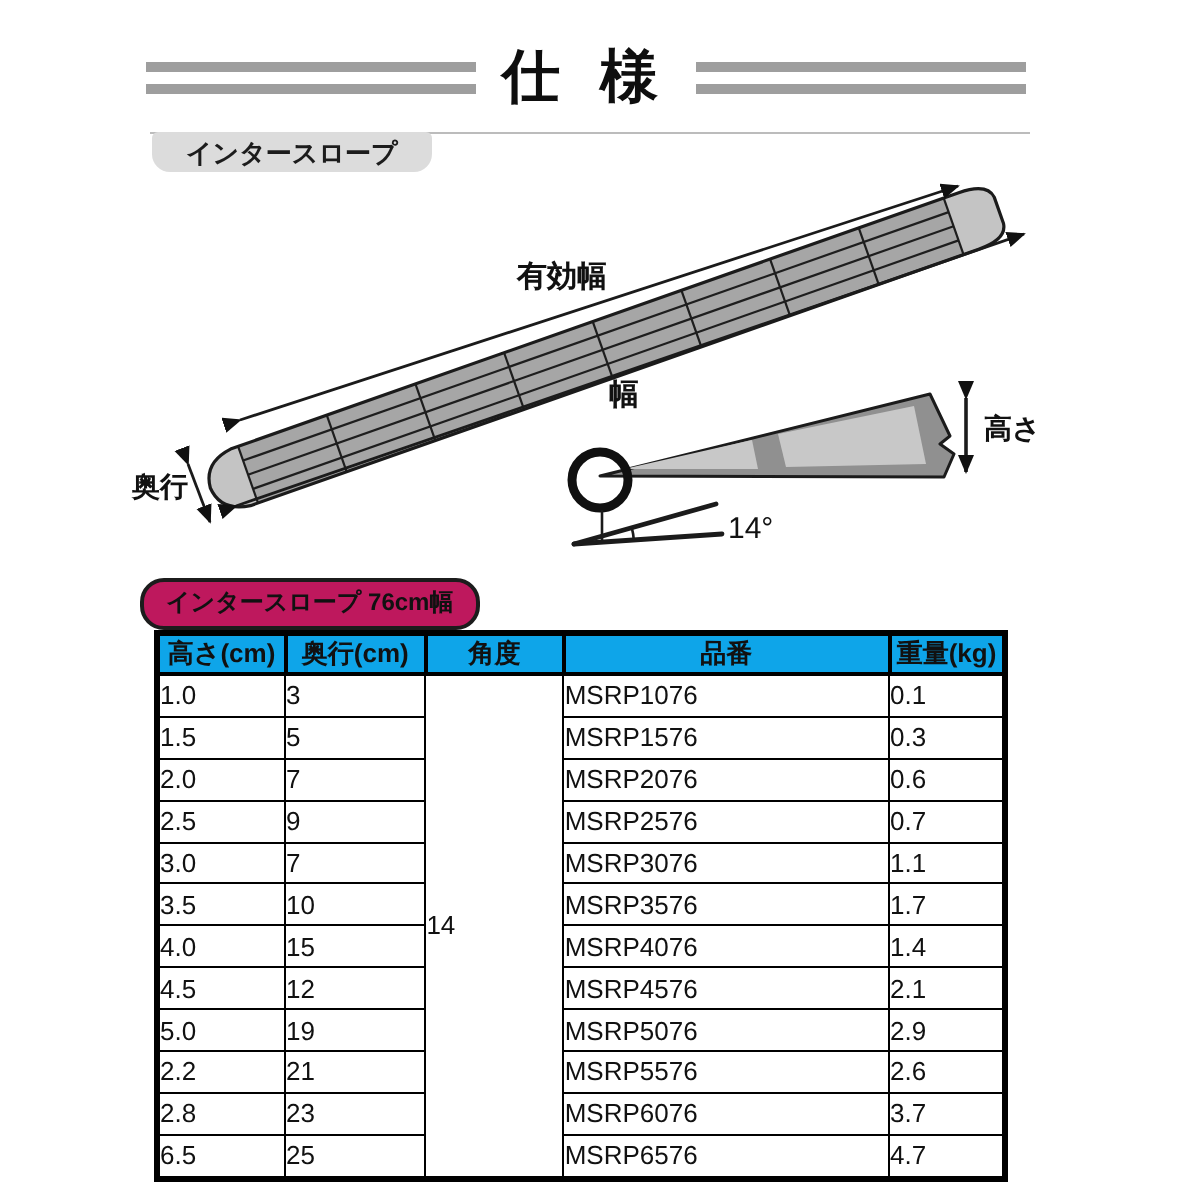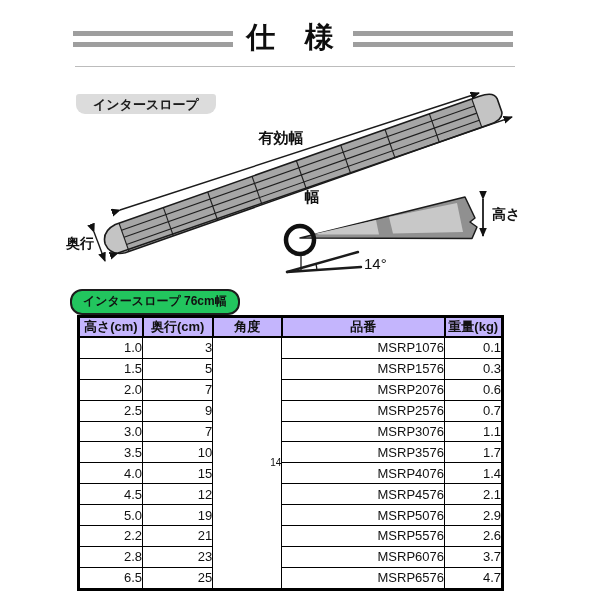--- a/index.html
+++ b/index.html
@@ -11,60 +11,60 @@
 
   
   .spec-header{
     position:absolute;left:73px;top:23px;width:440px;height:32px;
     display:flex;align-items:center;gap:13px;
   }
   .bar-group{flex:1;display:flex;flex-direction:column;gap:6px;}
   .bar{height:5px;background:#9e9e9e;}
   .spec-title{
     font-size:29px;font-weight:bold;line-height:1;white-space:nowrap;
-    letter-spacing:6px;color:#0e0e0e;font-family:Liberation Mono, monospace;
+    letter-spacing:6px;color:#0e0e0e;
   }
 
   
   .tab-line{position:absolute;left:75px;top:66px;width:440px;height:1px;background:#bcbcbc;}
   .tab-label{
     position:absolute;left:76px;top:66px;height:17px;
     padding:2px 17px 1px;background:#dcdcdc;border-radius:3px 3px 9px 9px;
-    font-size:13px;font-weight:bold;color:#1c1c1c;white-space:nowrap;margin-top:28px;
+    font-size:13px;font-weight:bold;color:#1c1c1c;white-space:nowrap;
   }
 
   
   .diagram{position:absolute;left:60px;top:85px;width:480px;height:205px;}
   .diagram text{font-family:"Liberation Sans","DejaVu Sans",sans-serif;fill:#111;}
   .dim-label{font-size:15px;font-weight:bold;}
   .dim-label-sm{font-size:14px;font-weight:bold;}
   .angle-label{font-size:15px;}
 
   
   .pill-row{position:absolute;left:70px;top:289px;display:flex;align-items:center;gap:11px;}
   .pill{
-    border:2px solid #1c1c1c;border-radius:12px;background:#22c55e;
+    border:2px solid #1c1c1c;border-radius:12px;background:#be185d;
     padding:2px 11px 3px;font-size:12px;font-weight:bold;white-space:nowrap;
   }
   .ew-note{font-size:13.5px;font-weight:bold;white-space:nowrap;}
 
   
   .spec-table{
     position:absolute;left:77px;top:315px;width:427px;
     border-collapse:collapse;table-layout:fixed;border:3px solid #000;
   }
   .spec-table th{
-    background:#c4b5fd;border:2px solid #000;
+    background:#0ea5e9;border:2px solid #000;
     font-size:13px;font-weight:bold;height:18px;padding:0;text-align:center;
   }
   .spec-table td{
     background:#fff;border:1px solid #000;
-    font-size:13px;text-align:right;height:19.9px;padding:0;
-  }
-  .spec-table td.angle-cell{font-size:10px;}
+    font-size:13px;text-align:left;height:19.9px;padding:0;
+  }
+  .spec-table td.angle-cell{font-size:13px;}
 </style>
 </head>
 <body>
 
 <div class="page">
 
   <div class="spec-header">
     <div class="bar-group">
       <div class="bar"></div>
       <div class="bar"></div>

